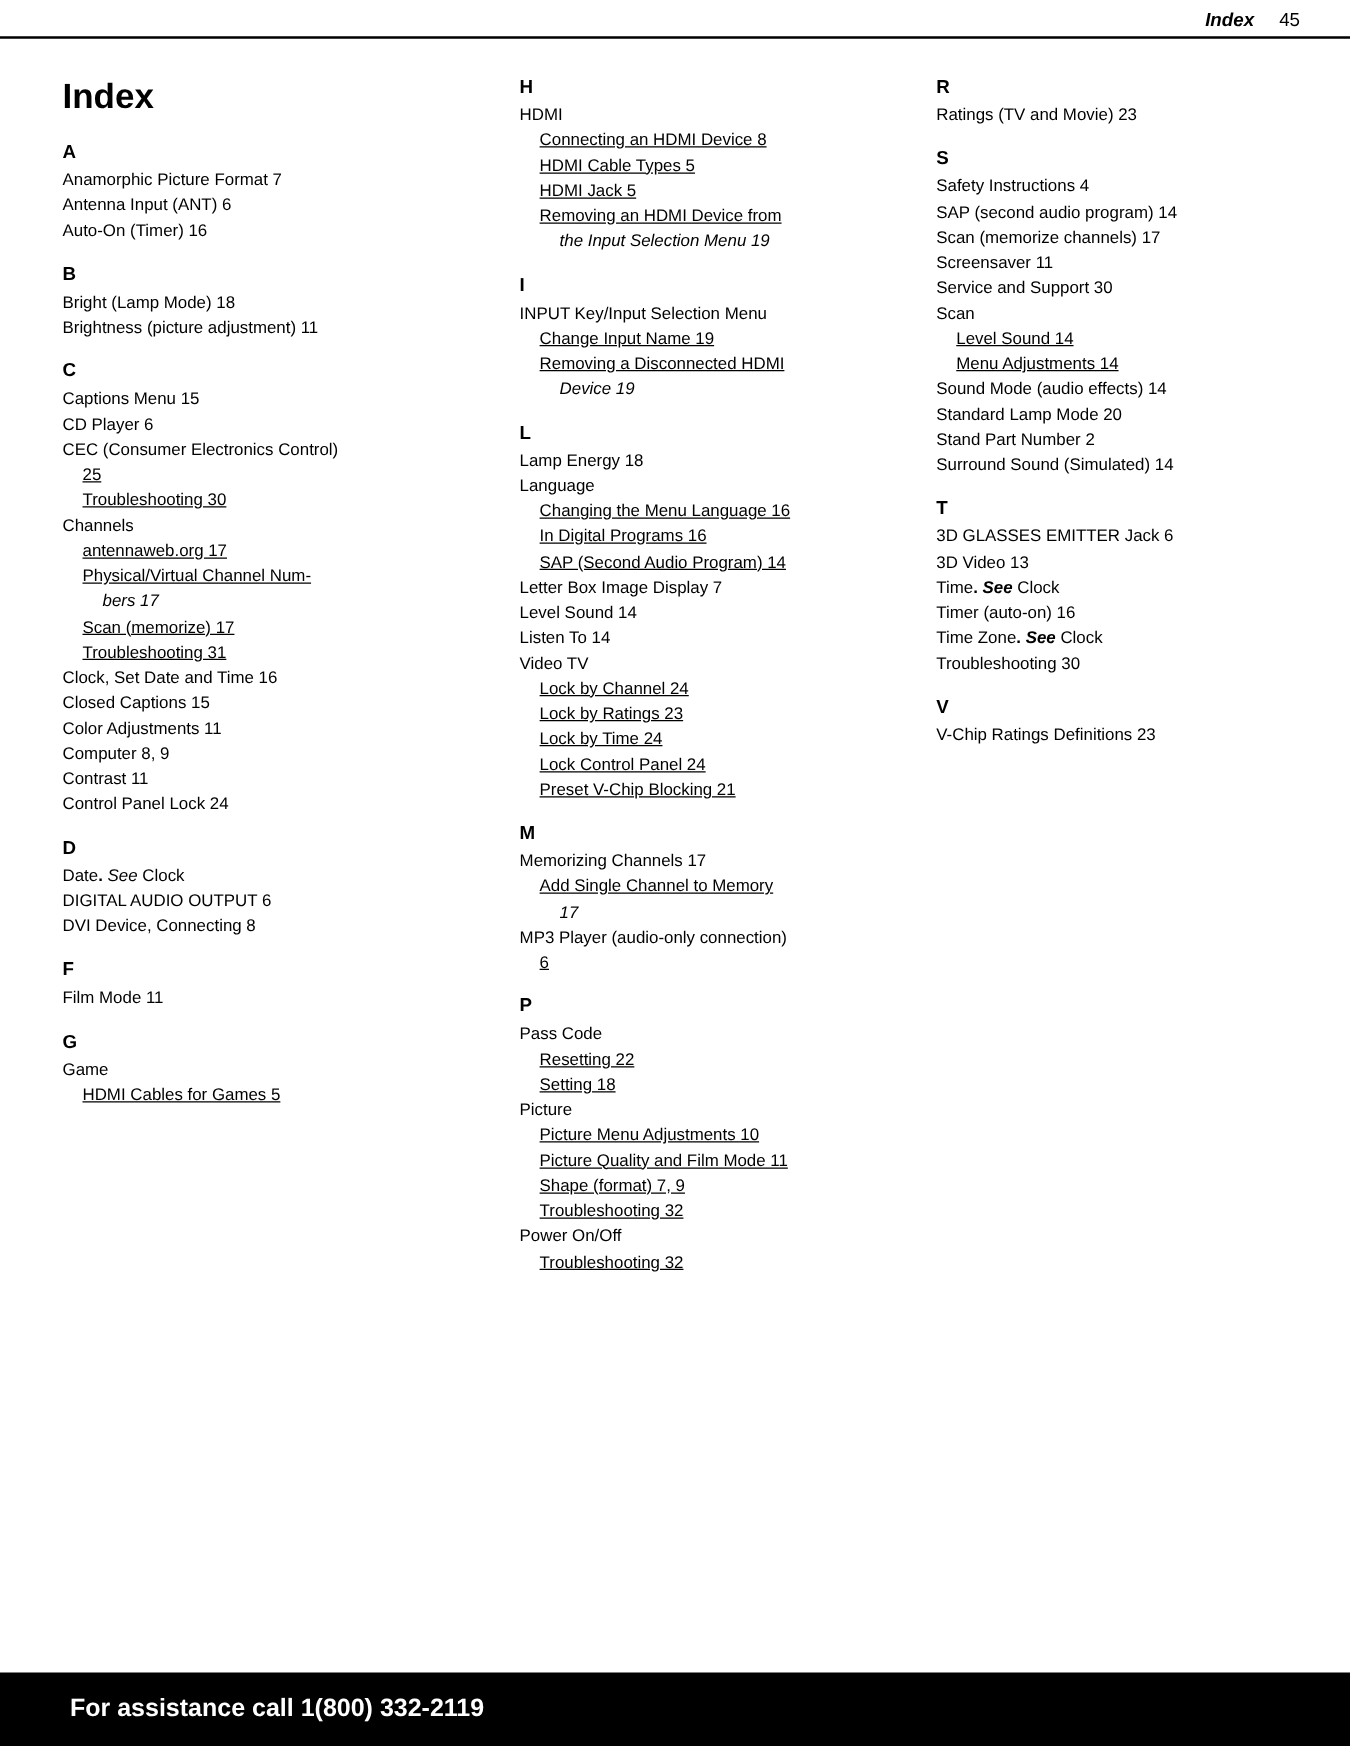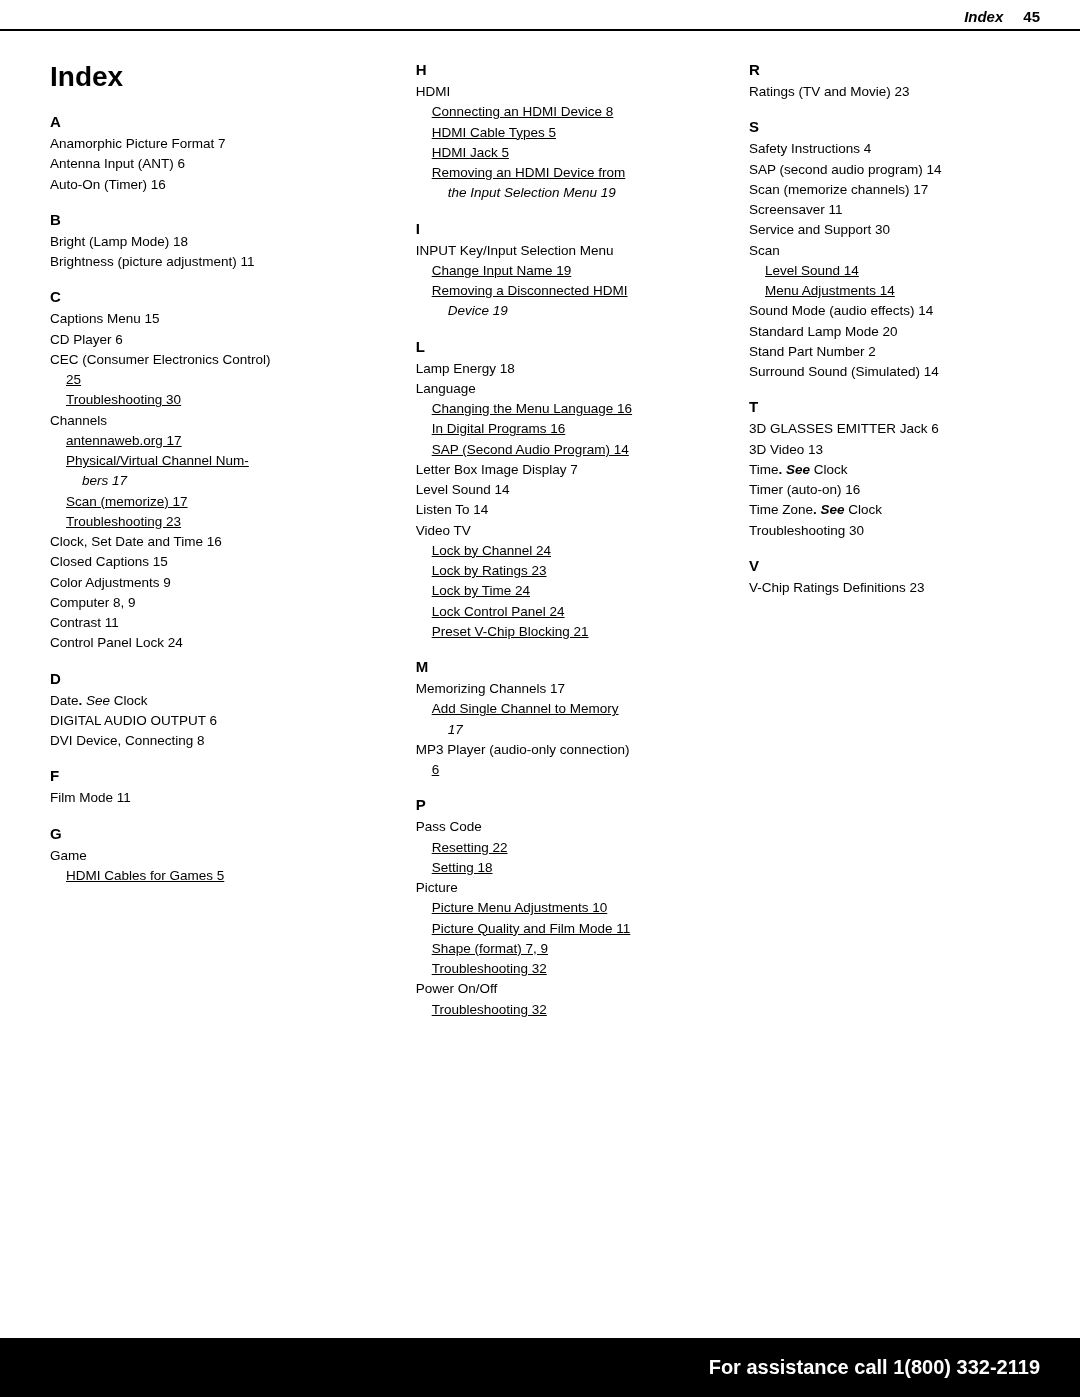--- a/index.html
+++ b/index.html
@@ -23,21 +23,21 @@
       padding: 8px 40px 4px 40px;
       border-bottom: 2px solid #000;
       margin-bottom: 0;
     }
     .header-title {
       font-style: italic;
       font-weight: bold;
       font-size: 15px;
     }
     .header-page-num {
-      font-weight: bold;
+      font-weight: normal;
       font-size: 15px;
       margin-left: 20px;
       text-align: right;
     }
     .main-content {
       display: flex;
       padding: 30px 40px 20px 50px;
       gap: 0;
     }
     .page-title {
@@ -73,22 +73,22 @@
       font-weight: bold;
       font-style: italic;
     }
     .footer {
       position: absolute;
       bottom: 0;
       left: 0;
       right: 0;
       background: #000;
       color: #fff;
-      text-align: right;
-      padding: 18px 40px;
+      text-align: left;
+      padding: 18px 56px;
       font-size: 20px;
       font-weight: bold;
     }
     .left-col-wrapper {
       flex: 1.1;
       padding-right: 10px;
     }
     .mid-col-wrapper {
       flex: 1;
       padding-right: 10px;
@@ -123,24 +123,24 @@
     <div class="index-entry">Captions Menu  15</div>
     <div class="index-entry">CD Player  6</div>
     <div class="index-entry">CEC (Consumer Electronics Control)</div>
     <div class="index-entry indent1">25</div>
     <div class="index-entry indent1">Troubleshooting  30</div>
     <div class="index-entry">Channels</div>
     <div class="index-entry indent1">antennaweb.org  17</div>
     <div class="index-entry indent1">Physical/Virtual Channel Num-</div>
     <div class="index-entry indent2">bers  17</div>
     <div class="index-entry indent1">Scan (memorize)  17</div>
-    <div class="index-entry indent1">Troubleshooting  23</div>
+    <div class="index-entry indent1">Troubleshooting  31</div>
     <div class="index-entry">Clock, Set Date and Time  16</div>
     <div class="index-entry">Closed Captions  15</div>
-    <div class="index-entry">Color Adjustments  9</div>
+    <div class="index-entry">Color Adjustments  11</div>
     <div class="index-entry">Computer  8, 9</div>
     <div class="index-entry">Contrast  11</div>
     <div class="index-entry">Control Panel Lock  24</div>
 
     <div class="section-letter">D</div>
     <div class="index-entry">Date<strong>.</strong> <span class="see-ref">See</span> Clock</div>
     <div class="index-entry">DIGITAL AUDIO OUTPUT  6</div>
     <div class="index-entry">DVI Device, Connecting  8</div>
 
     <div class="section-letter">F</div>

